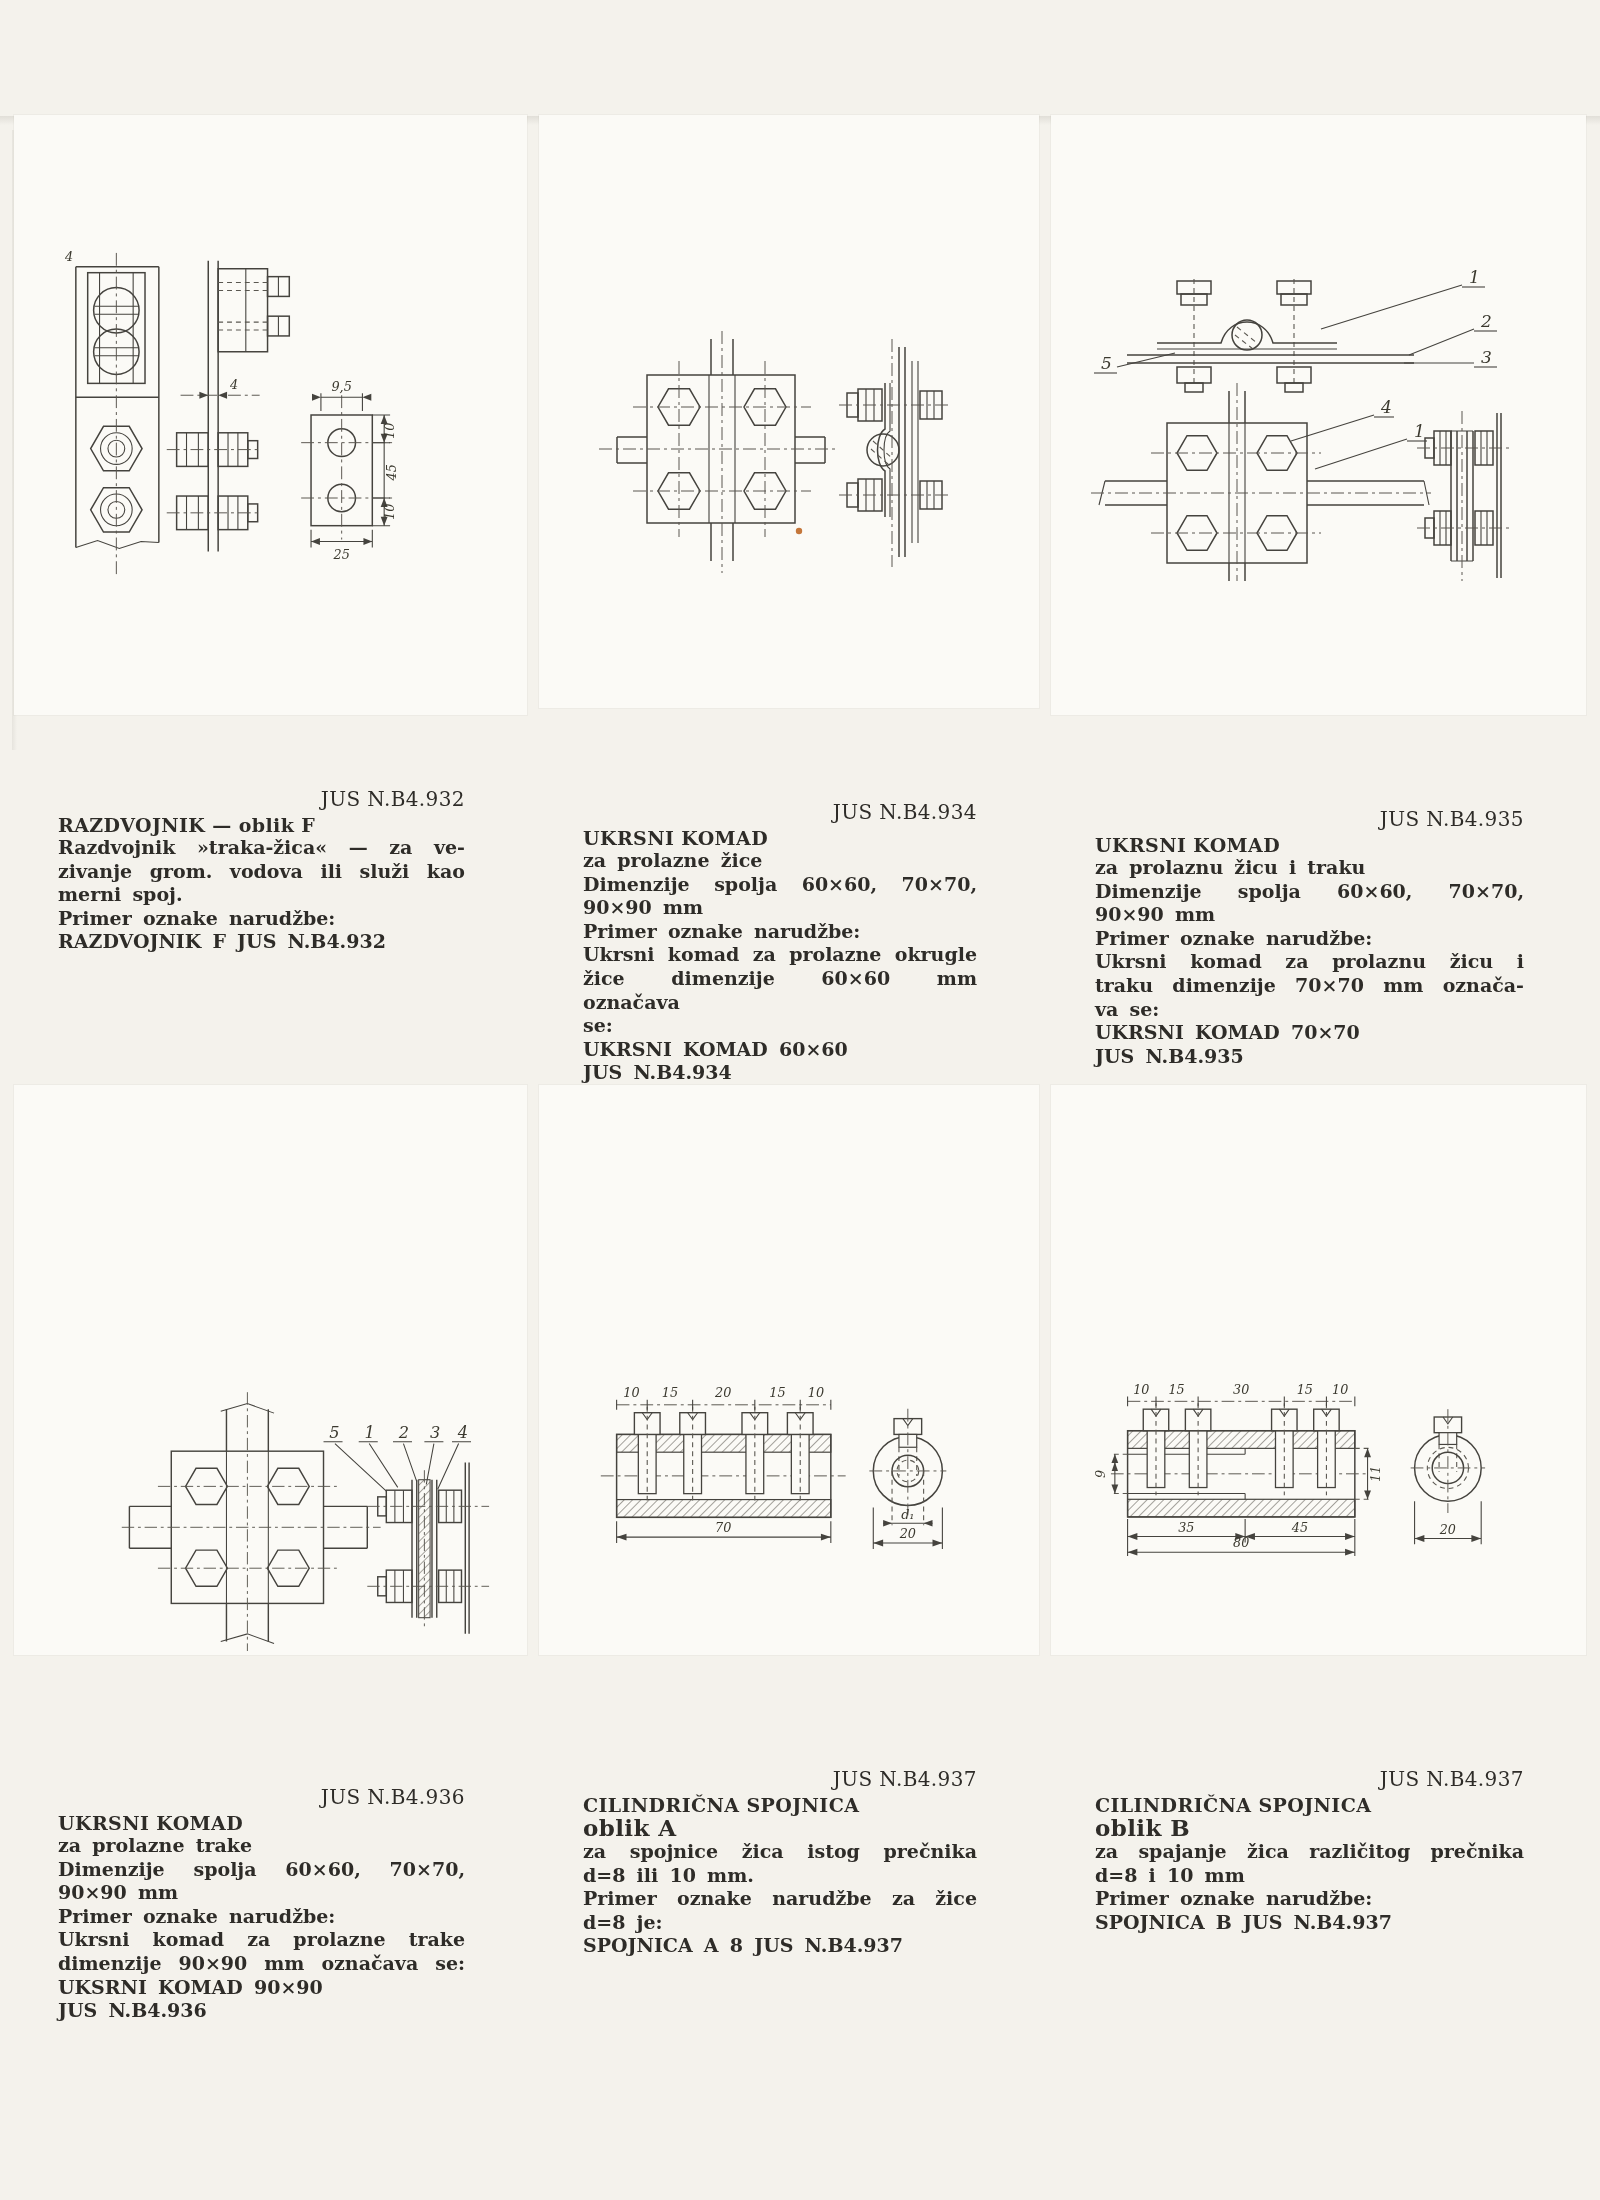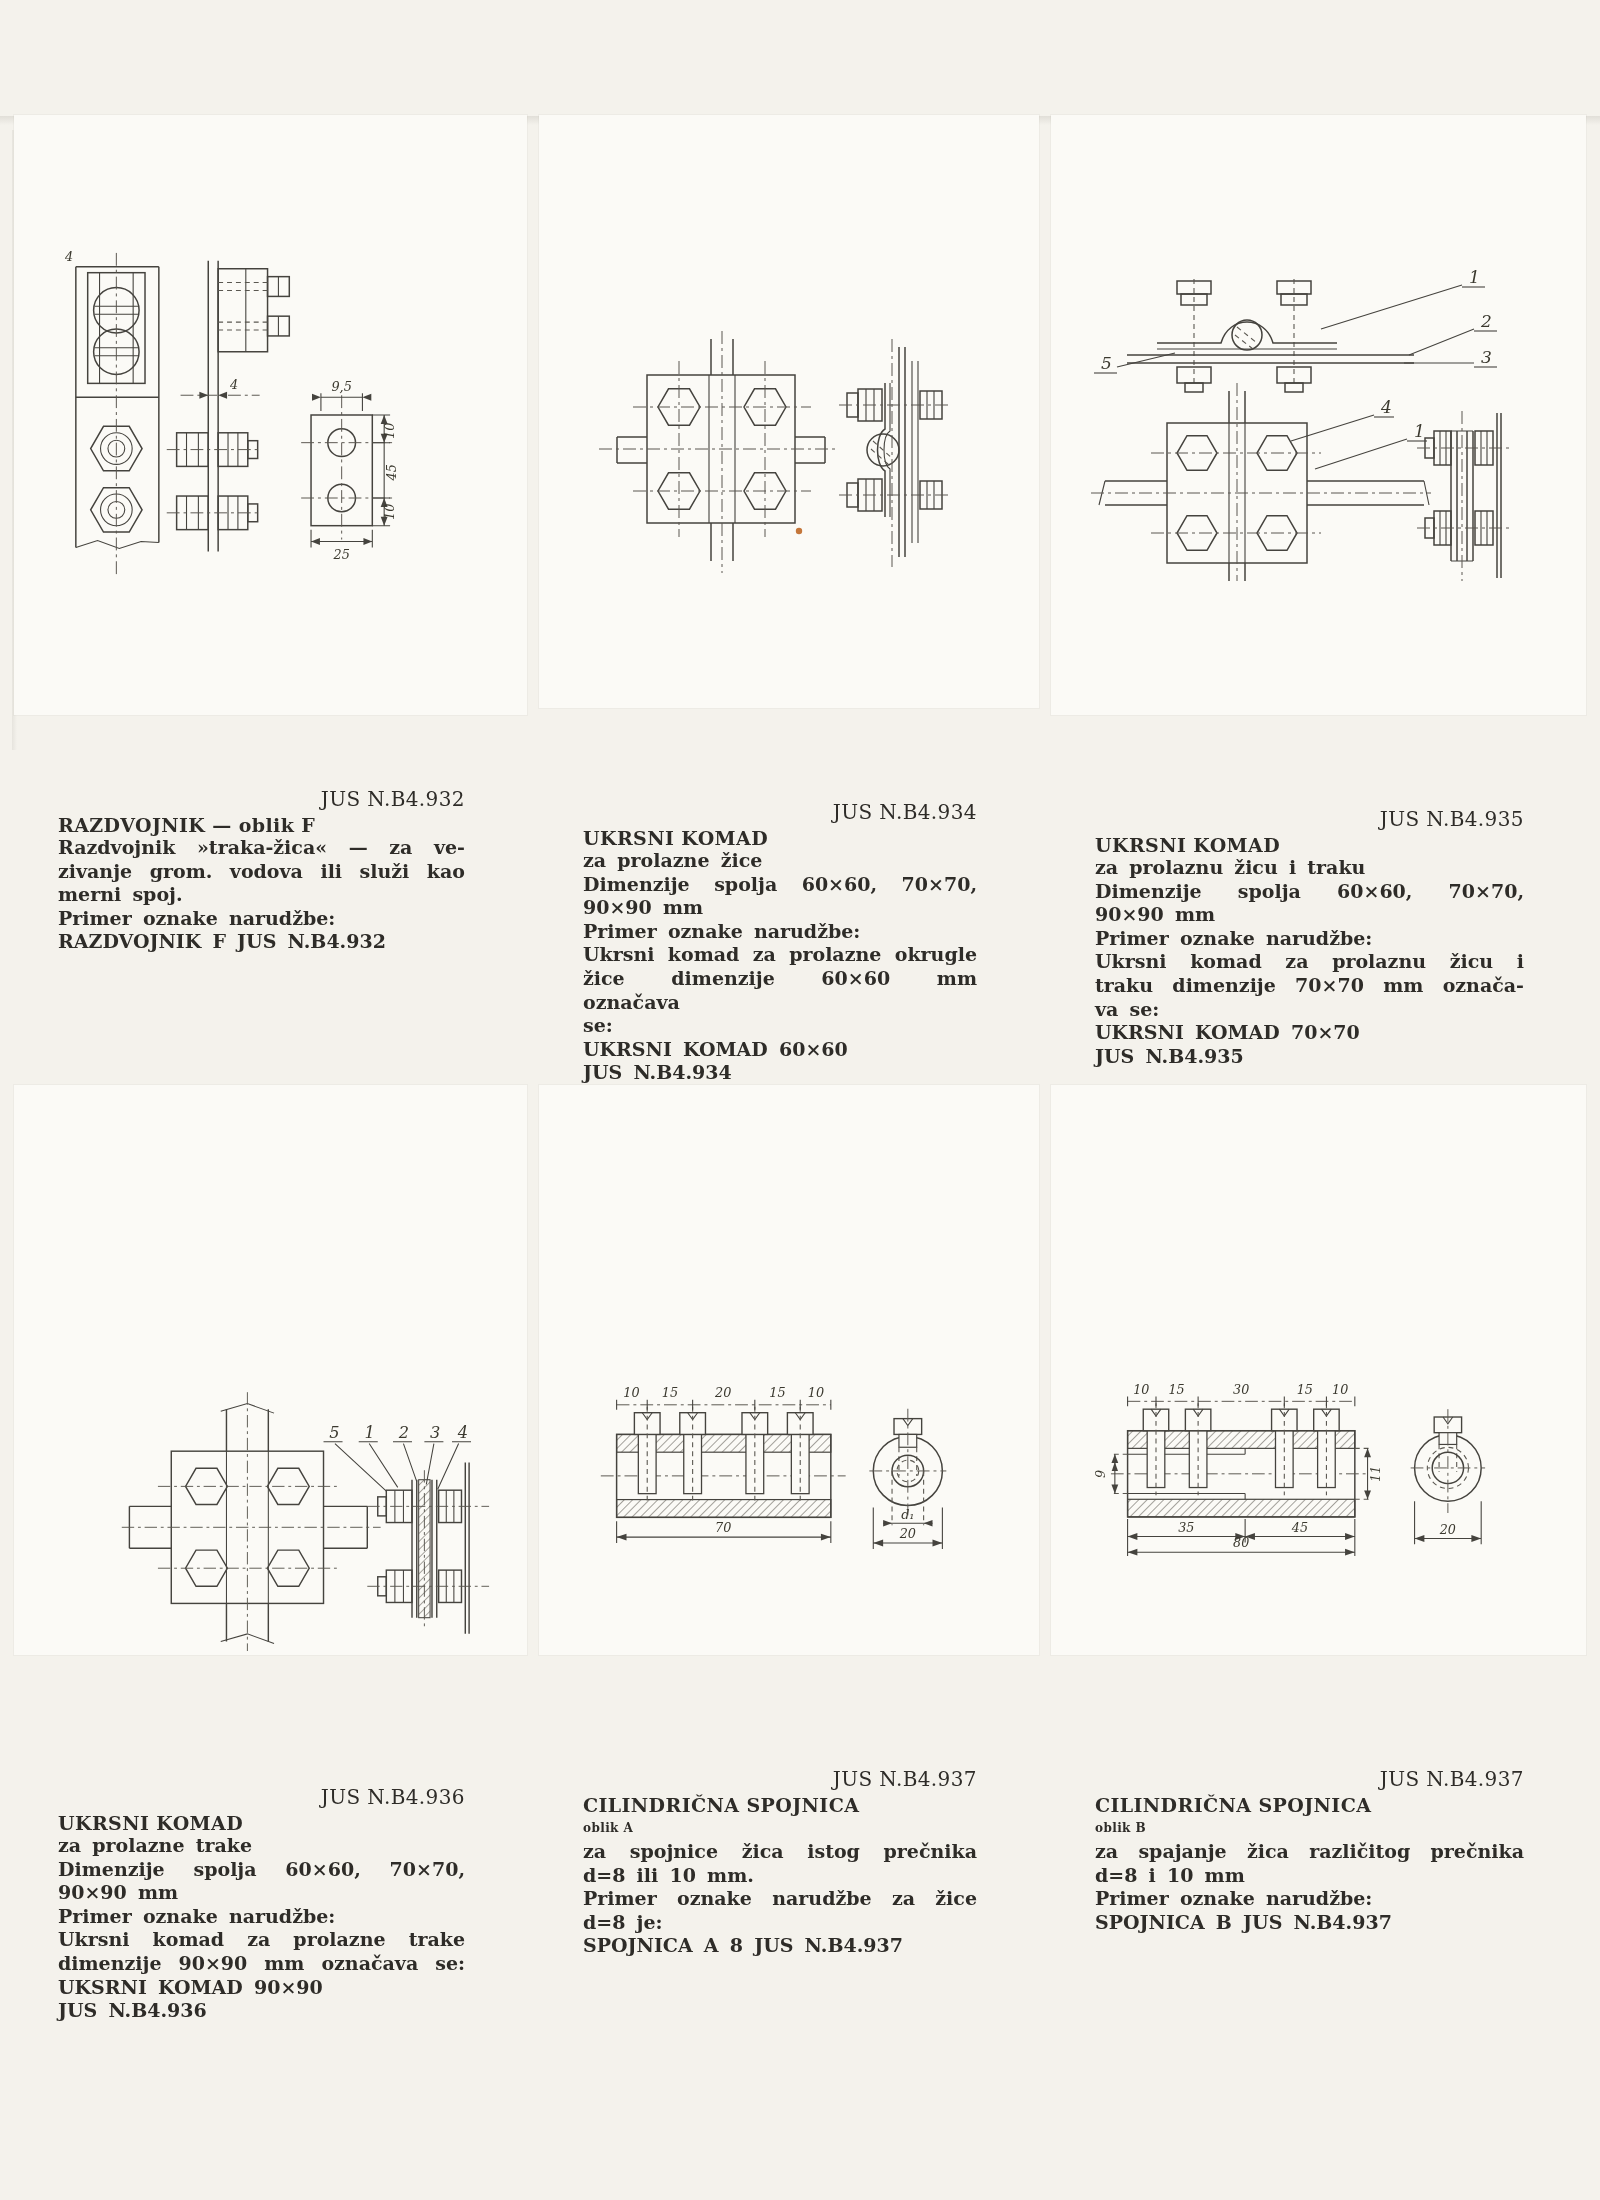--- a/index.html
+++ b/index.html
@@ -18,21 +18,21 @@
   .r1 .card{height:600px;}
   .r1{height:970px;}
   .r2 .card{height:570px;}
   .r2{height:1000px;}
   .card{background:#fbfaf6;position:relative;box-shadow:0 0 0 1px rgba(120,115,100,.05);}
   .card svg{position:absolute;}
   .txt{padding:0 62px 0 44px;}
   .code{text-align:right;font-size:20px;letter-spacing:.4px;}
   .mtA{margin-top:72px;} .mtB{margin-top:92px;} .mtC{margin-top:130px;} .mtD{margin-top:112px;}
   .title{font-size:19px;font-weight:bold;margin:3px 0 0 0;letter-spacing:.4px;}
-  .sub{font-size:12px;font-weight:bold;letter-spacing:.4px;line-height:24px;}
+  .sub{font-size:23px;font-weight:bold;letter-spacing:.4px;line-height:24px;}
   .ln{font-size:19px;line-height:23.6px;word-spacing:.24em;font-weight:bold;}
   .j{text-align:justify;text-align-last:justify;}
   
   .k{stroke:#45433e;stroke-width:1.5;fill:none;}
   .kt{stroke:#45433e;stroke-width:1.1;fill:none;}
   .cl{stroke:#5a5750;stroke-width:1;fill:none;stroke-dasharray:13 4 3 4;}
   .dsh{stroke:#5a5750;stroke-width:1.1;fill:none;stroke-dasharray:5 4;}
   .wf{fill:#fbfaf6;}
   .ar{fill:#45433e;stroke:none;}
   text.dim{font:italic 13px "DejaVu Serif",serif;fill:#3b392f;}

